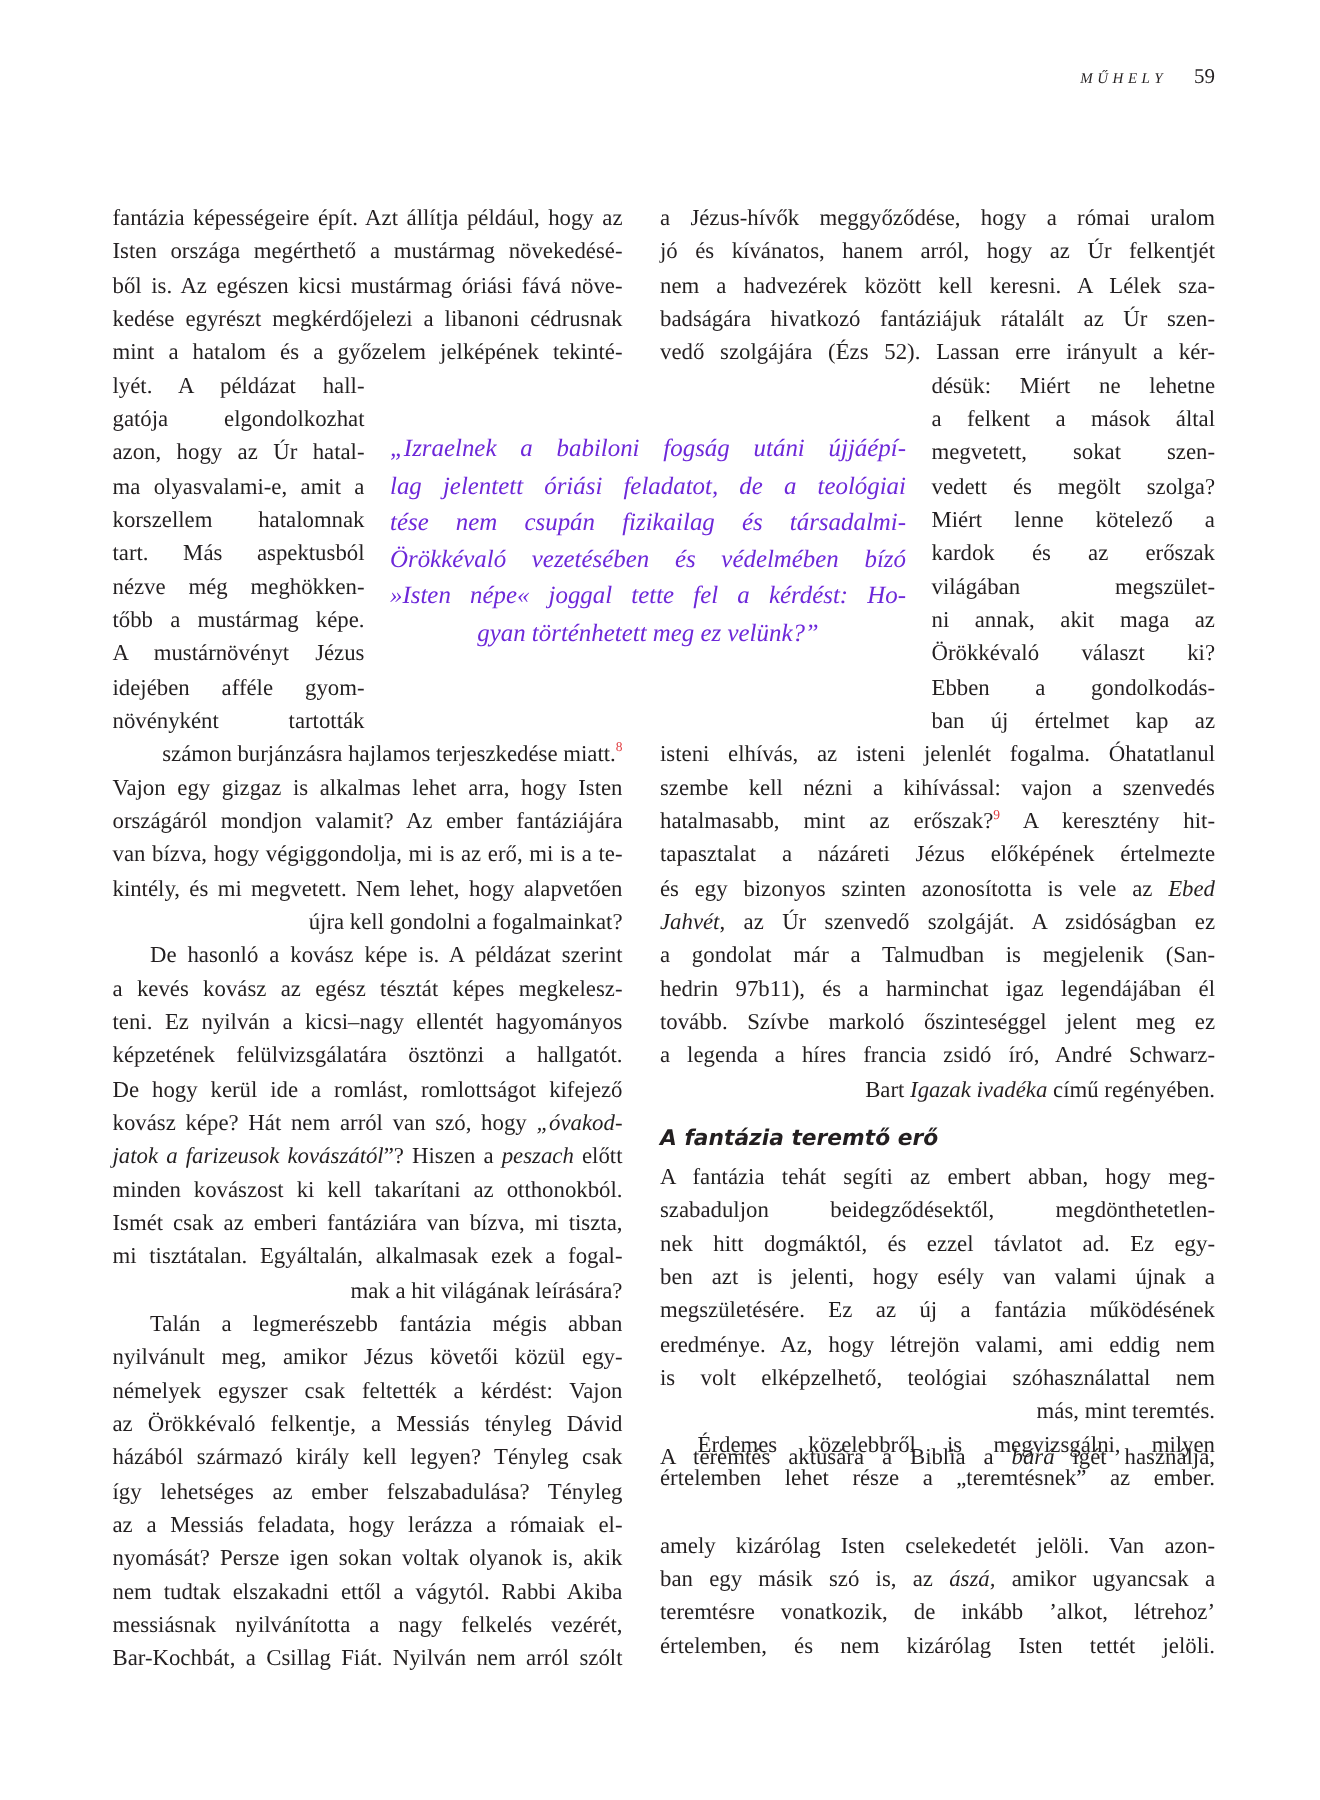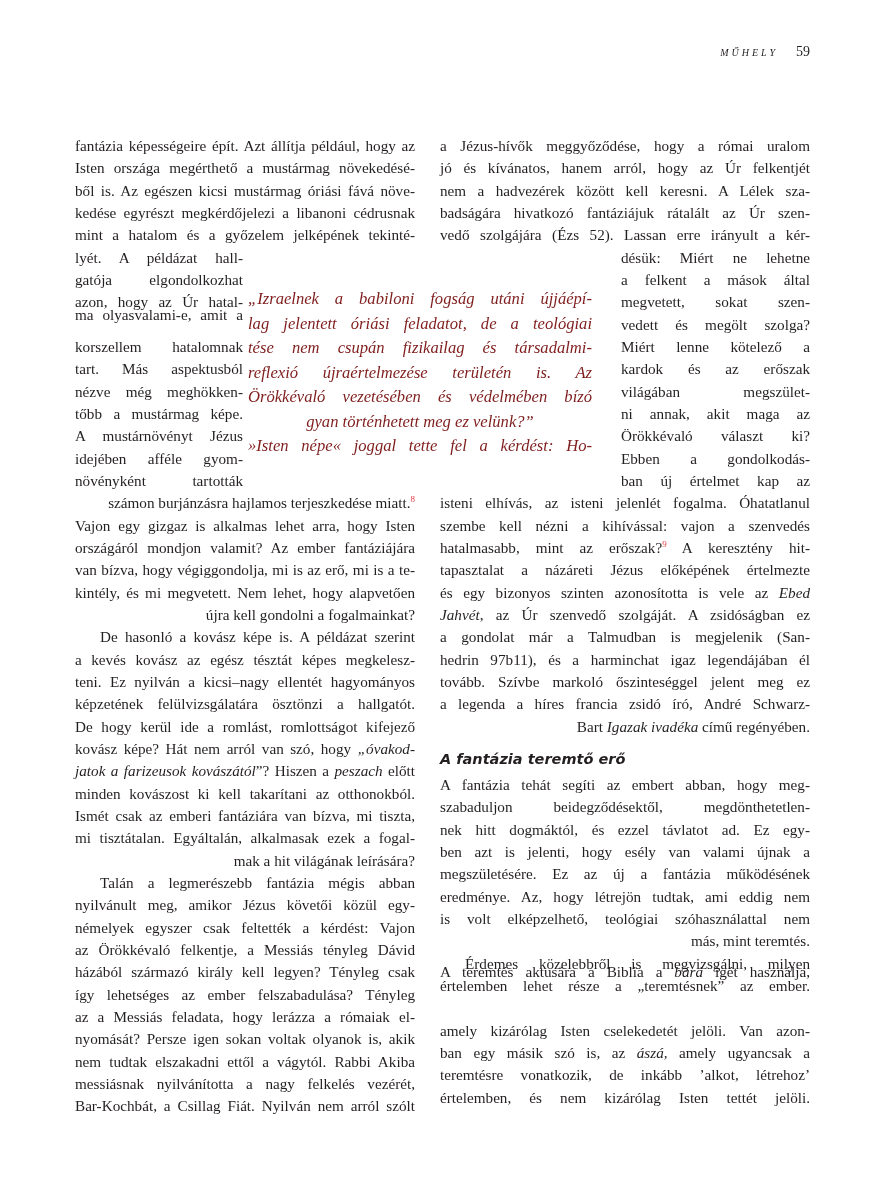--- a/index.html
+++ b/index.html
@@ -10,21 +10,21 @@
   .pageno { font-size: 14px; color: #231f20; }
   .line { position: absolute; font-size: 15.2px; line-height: 22.3px; height: 22.3px; white-space: nowrap; }
   .j { text-align: justify; text-align-last: justify; }
   .l { text-align: right; }
   .c { text-align: center; }
   .col-left { left: 75px; width: 340px; }
   .col-right { left: 440px; width: 370px; }
   .left-narrow { left: 75px; width: 168px; }
   .right-narrow { left: 621px; width: 189px; }
   .indent { text-indent: 25px; }
-  .pull { position: absolute; left: 248px; width: 344px; color: #7f1d1d; font-style: italic; font-size: 16.6px; line-height: 24.5px; }
+  .pull { position: absolute; left: 260px; width: 344px; color: #6d28d9; font-style: italic; font-size: 16.6px; line-height: 24.5px; }
   .pull .pl { height: 24.5px; white-space: nowrap; }
   .fn { color: #e03a3e; font-size: 9px; vertical-align: super; line-height: 0; }
   .heading { position: absolute; left: 440px; top: 751px; font-family: "DejaVu Sans", sans-serif; font-weight: bold; font-style: italic; font-size: 14.5px; color: #231f20; }
   em { font-style: italic; }
 </style>
 </head>
 <body>
 
 <div class="header">
   <span class="section">MŰHELY</span>
@@ -34,21 +34,21 @@
 <div>
   <div class="line j col-left" style="top:135px">fantázia képességeire épít. Azt állítja például, hogy az</div>
   <div class="line j col-left" style="top:157px">Isten országa megérthető a mustármag növekedésé-</div>
   <div class="line j col-left" style="top:180px">ből is. Az egészen kicsi mustármag óriási fává növe-</div>
   <div class="line j col-left" style="top:202px">kedése egyrészt megkérdőjelezi a libanoni cédrusnak</div>
   <div class="line j col-left" style="top:224px">mint a hatalom és a győzelem jelképének tekinté-</div>
 
   <div class="line j left-narrow" style="top:247px">lyét. A példázat hall-</div>
   <div class="line j left-narrow" style="top:269px">gatója elgondolkozhat</div>
   <div class="line j left-narrow" style="top:291px">azon, hogy az Úr hatal-</div>
-  <div class="line j left-narrow" style="top:304px">ma olyasvalami-e, amit a</div>
+  <div class="line j left-narrow" style="top:314px">ma olyasvalami-e, amit a</div>
   <div class="line j left-narrow" style="top:336px">korszellem hatalomnak</div>
   <div class="line j left-narrow" style="top:358px">tart. Más aspektusból</div>
   <div class="line j left-narrow" style="top:381px">nézve még meghökken-</div>
   <div class="line j left-narrow" style="top:403px">tőbb a mustármag képe.</div>
   <div class="line j left-narrow" style="top:425px">A mustárnövényt Jézus</div>
   <div class="line j left-narrow" style="top:448px">idejében afféle gyom-</div>
   <div class="line j left-narrow" style="top:470px">növényként tartották</div>
 
   <div class="line l col-left" style="top:492px">
     <span>számon burjánzásra hajlamos terjeszkedése miatt.</span><a class="fn">8</a>
@@ -81,24 +81,23 @@
   <div class="line j col-left" style="top:1028px">nyomását? Persze igen sokan voltak olyanok is, akik</div>
   <div class="line j col-left" style="top:1051px">nem tudtak elszakadni ettől a vágytól. Rabbi Akiba</div>
   <div class="line j col-left" style="top:1073px">messiásnak nyilvánította a nagy felkelés vezérét,</div>
   <div class="line j col-left" style="top:1095px">Bar-Kochbát, a Csillag Fiát. Nyilván nem arról szólt</div>
 </div>
 
 <div class="pull" style="top:287px">
   <div class="pl j">„Izraelnek a babiloni fogság utáni újjáépí-</div>
   <div class="pl j">lag jelentett óriási feladatot, de a teológiai</div>
   <div class="pl j">tése nem csupán fizikailag és társadalmi-</div>
-  <div class="pl j">reflexió újraértelmezése területén is. Az</div>
   <div class="pl j">Örökkévaló vezetésében és védelmében bízó</div>
+  <div class="pl j">»Isten népe« joggal tette fel a kérdést: Ho-</div>
   <div class="pl c">gyan történhetett meg ez velünk?”</div>
-  <div class="pl j">»Isten népe« joggal tette fel a kérdést: Ho-</div>
 </div>
 
 <div>
   <div class="line j col-right" style="top:135px">a Jézus-hívők meggyőződése, hogy a római uralom</div>
   <div class="line j col-right" style="top:157px">jó és kívánatos, hanem arról, hogy az Úr felkentjét</div>
   <div class="line j col-right" style="top:180px">nem a hadvezérek között kell keresni. A Lélek sza-</div>
   <div class="line j col-right" style="top:202px">badságára hivatkozó fantáziájuk rátalált az Úr szen-</div>
   <div class="line j col-right" style="top:224px">vedő szolgájára (Ézs 52). Lassan erre irányult a kér-</div>
 
   <div class="line j right-narrow" style="top:247px">désük: Miért ne lehetne</div>
@@ -125,24 +124,24 @@
   <div class="line j col-right" style="top:693px">a legenda a híres francia zsidó író, André Schwarz-</div>
   <div class="line l col-right" style="top:716px"><span>Bart </span><em>Igazak ivadéka</em><span> című regényében.</span></div>
 
   <div class="heading">A fantázia teremtő erő</div>
 
   <div class="line j col-right" style="top:774px">A fantázia tehát segíti az embert abban, hogy meg-</div>
   <div class="line j col-right" style="top:796px">szabaduljon beidegződésektől, megdönthetetlen-</div>
   <div class="line j col-right" style="top:819px">nek hitt dogmáktól, és ezzel távlatot ad. Ez egy-</div>
   <div class="line j col-right" style="top:841px">ben azt is jelenti, hogy esély van valami újnak a</div>
   <div class="line j col-right" style="top:863px">megszületésére. Ez az új a fantázia működésének</div>
-  <div class="line j col-right" style="top:886px">eredménye. Az, hogy létrejön tudtak, ami eddig nem</div>
+  <div class="line j col-right" style="top:886px">eredménye. Az, hogy létrejön valami, ami eddig nem</div>
   <div class="line j col-right" style="top:908px">is volt elképzelhető, teológiai szóhasználattal nem</div>
   <div class="line l col-right" style="top:930px">más, mint teremtés.</div>
 
   <div class="line j col-right indent" style="top:953px">Érdemes közelebbről is megvizsgálni, milyen</div>
   <div class="line j col-right" style="top:975px">értelemben lehet része a „teremtésnek” az ember.</div>
   <div class="line j col-right" style="top:961px"><span>A teremtés aktusára a Biblia a </span><em>bárá</em><span> igét használja,</span></div>
   <div class="line j col-right" style="top:1020px">amely kizárólag Isten cselekedetét jelöli. Van azon-</div>
-  <div class="line j col-right" style="top:1042px"><span>ban egy másik szó is, az </span><em>ászá,</em><span> amely ugyancsak a</span></div>
+  <div class="line j col-right" style="top:1042px"><span>ban egy másik szó is, az </span><em>ászá,</em><span> amikor ugyancsak a</span></div>
   <div class="line j col-right" style="top:1064px">teremtésre vonatkozik, de inkább ’alkot, létrehoz’</div>
   <div class="line j col-right" style="top:1087px">értelemben, és nem kizárólag Isten tettét jelöli.</div>
 </div>
 
 </body></html>

